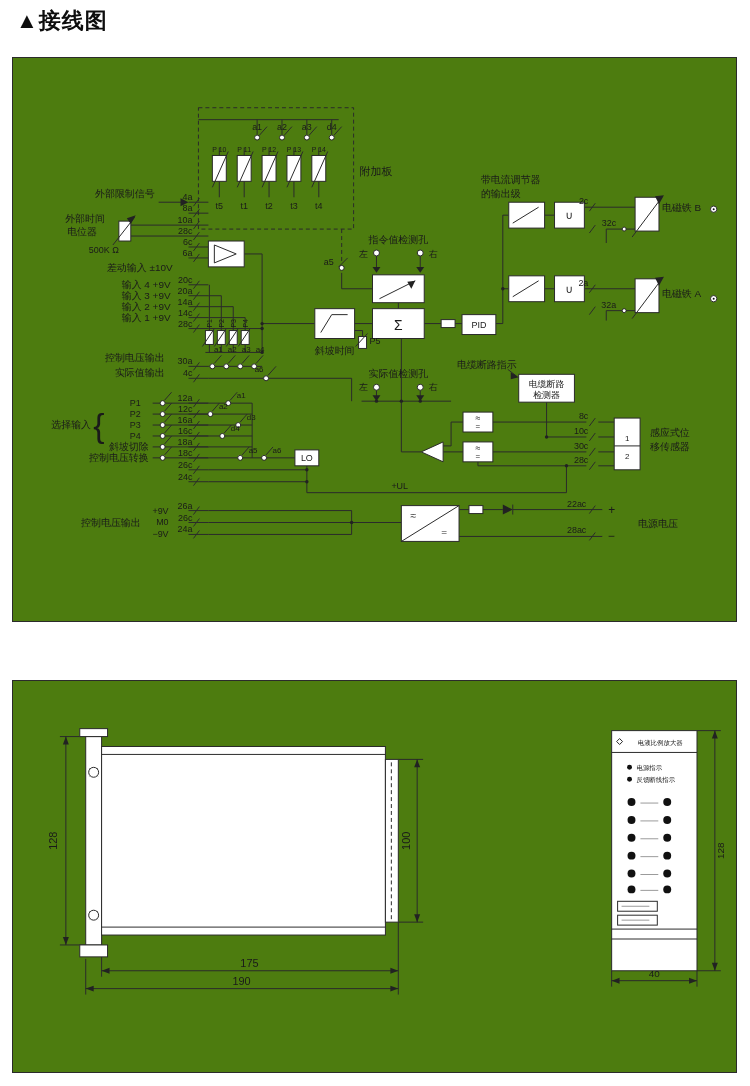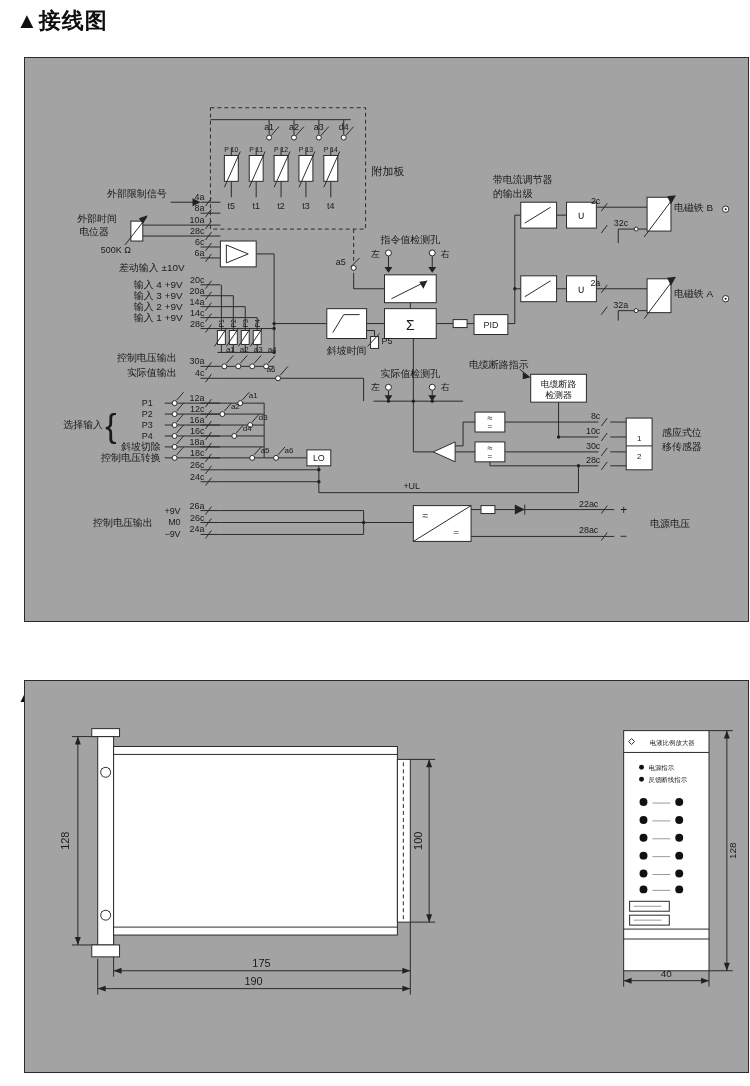--- a/index.html
+++ b/index.html
@@ -1,20 +1,20 @@
 <!DOCTYPE html>
 <html><head>
 <meta charset="utf-8">
 <style>
   html,body{margin:0;padding:0;background:#ffffff;}
   body{width:750px;height:1086px;position:relative;font-family:"Liberation Sans","DejaVu Sans",sans-serif;color:#111;}
   .section-title{position:absolute;left:16px;font-size:22px;font-weight:bold;letter-spacing:1px;color:#0d0d0d;}
   .t1{top:6px;}
   .t2{top:634px;margin-top:46px;}
-  .frame{position:absolute;left:24px;border:1.5px solid #2b2b2b;background:#a3a3a3;}
+  .frame{position:absolute;left:12px;border:1.5px solid #2b2b2b;background:#4d7c0f;}
   .f1{top:57px;width:723px;height:563px;}
   .f2{top:680px;width:723px;height:391px;}
   svg{display:block;}
   svg text{font-family:"Liberation Sans","DejaVu Sans",sans-serif;fill:#1a1a1a;}
 </style>
 </head>
 <body>
 
 <div class="page">
 

